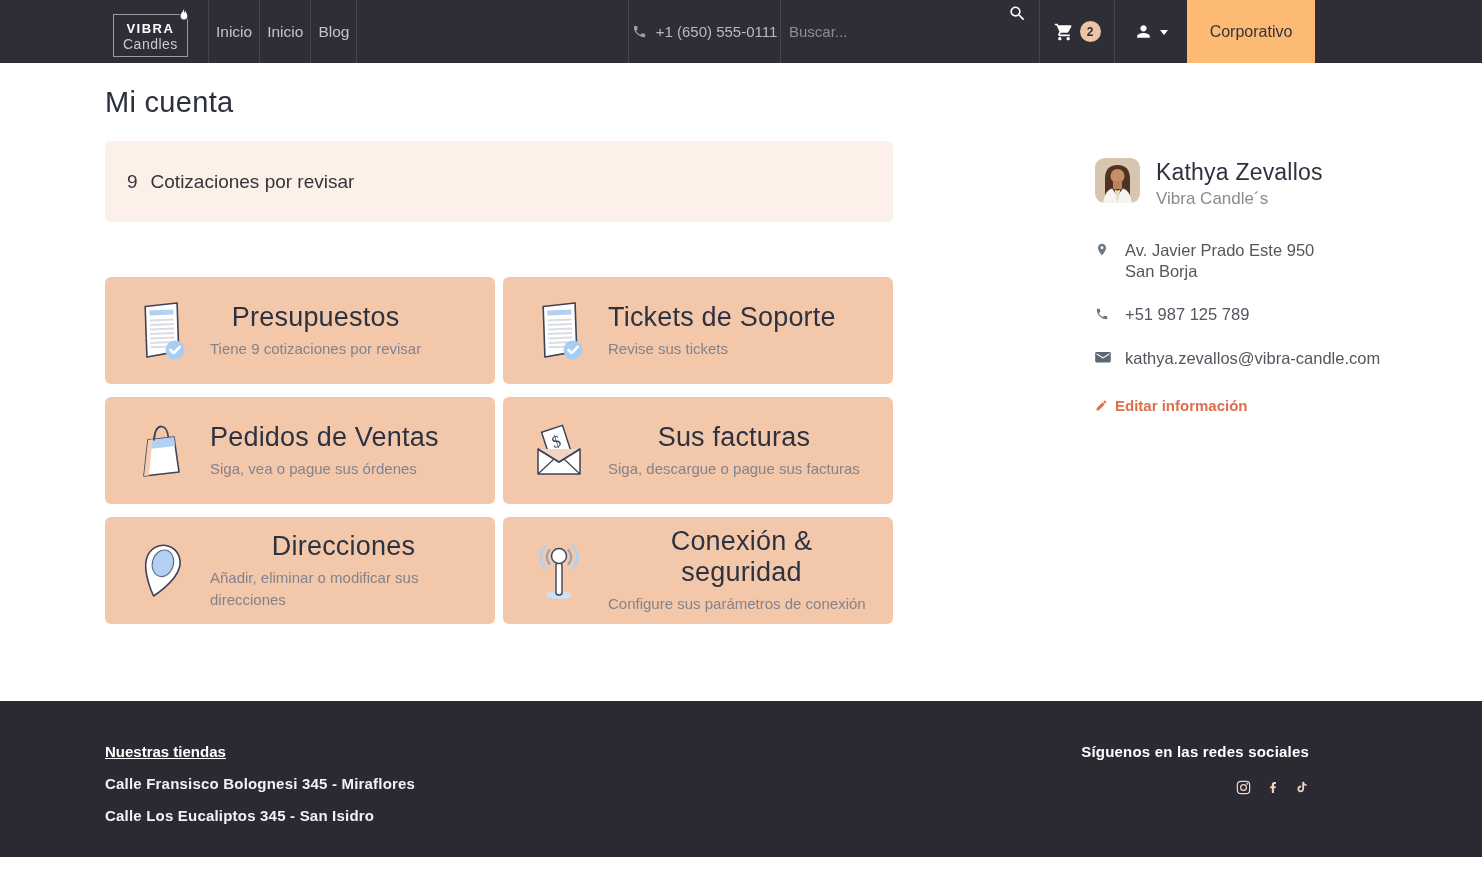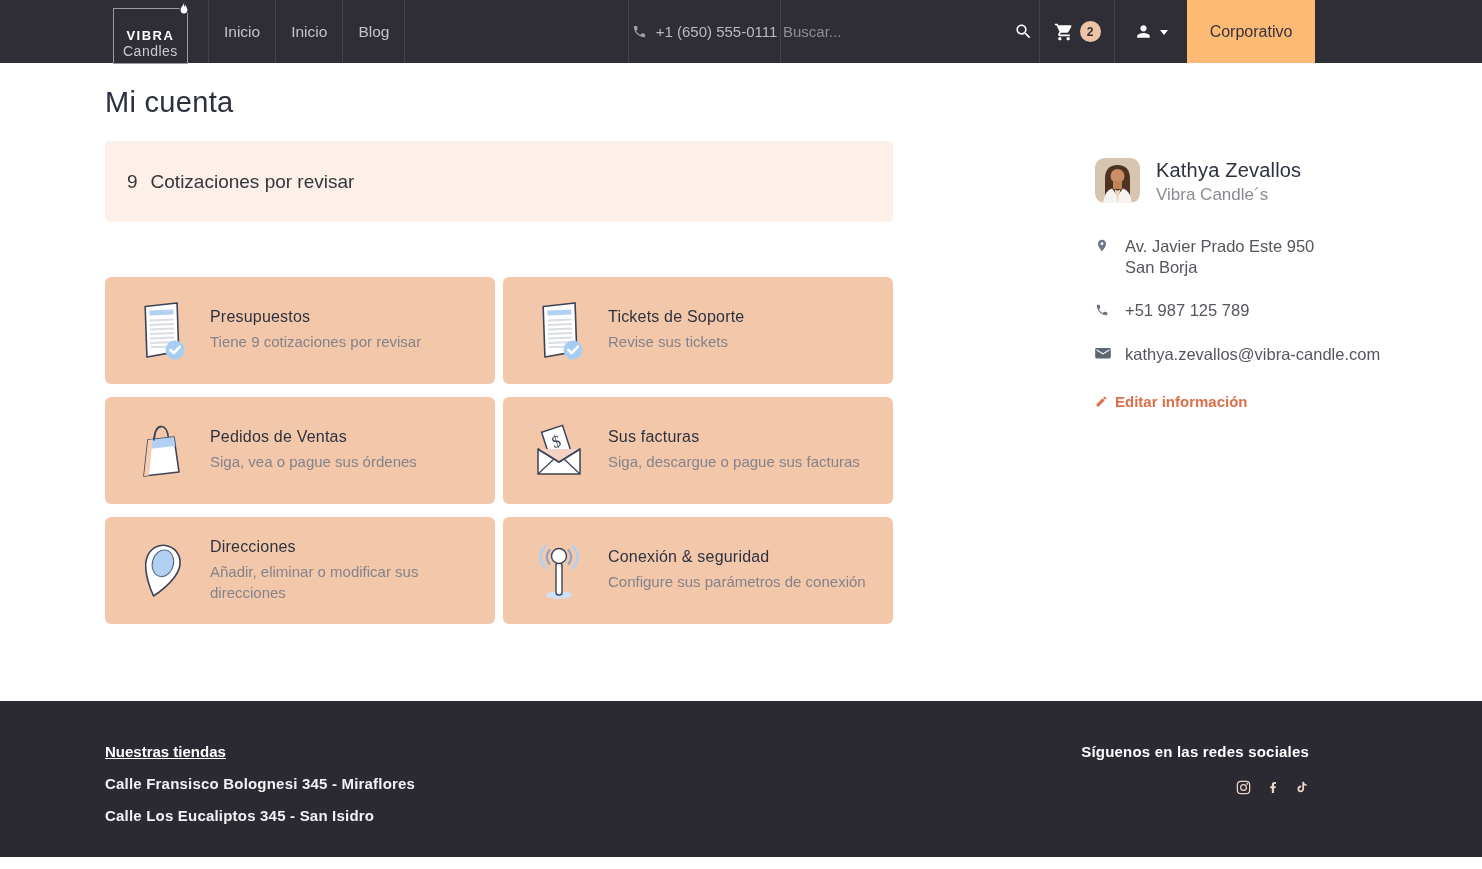--- a/index.html
+++ b/index.html
@@ -10,41 +10,41 @@
     -webkit-font-smoothing:antialiased;
   }
 
   
   .navbar{
     position:absolute; top:0; left:0; width:1482px; height:63px;
     background:#2f2e37; display:flex; align-items:stretch; color:#bfbfc6;
   }
   .logo-wrap{ margin-left:113px; width:95px; display:flex; align-items:center; cursor:pointer; }
   .logo-box{
-    position:relative; border:1px solid #9b9aa2; padding:20px 9px 5px; text-align:center; margin-top:8px;
+    position:relative; border:1px solid #9b9aa2; padding:7px 9px 5px; text-align:center; margin-top:8px;
   }
   .logo-name{ font-size:13px; font-weight:bold; letter-spacing:1.5px; color:#ffffff; line-height:1; }
   .logo-sub{ font-size:14px; color:#c9c9cf; letter-spacing:.5px; margin-top:2px; line-height:1; }
   .logo-flame{ position:absolute; top:-9px; right:-5px; }
 
   .nav-item{
-    display:flex; align-items:center; padding:0 15px; font-size:15.5px;
+    display:flex; align-items:center; padding:0 7px; font-size:15.5px;
     border-left:1px solid #45444e; cursor:pointer; color:#c3c3c9;
   }
   .nav-item:last-of-type{ border-right:1px solid #45444e; }
   .nav-flex-spacer{ flex:1; }
 
   .phone-block{
     width:152px; flex:none; border-left:1px solid #45444e;
     display:flex; align-items:center; justify-content:center; gap:9px;
     font-size:15px; color:#b9b9c0; cursor:pointer;margin-left:32px;
   }
   .search-block{
     width:260px; flex:none; border-left:1px solid #45444e; border-right:1px solid #45444e;
-    display:flex; align-items:center; padding:0 2px;
+    display:flex; padding:0 8px;
   }
   .search-input{
     flex:1; min-width:0; background:transparent; border:none; outline:none;
     color:#d4d4d9; font-size:15px; font-family:"Liberation Sans",sans-serif;
   }
   .search-input::placeholder{ color:#8d8d95; }
   .search-btn{ background:none; border:none; cursor:pointer; color:#ffffff; display:flex; padding:4px; }
 
   .cart-block{
     width:75px; flex:none; border-right:1px solid #45444e;
@@ -82,29 +82,29 @@
   .cards{
     position:absolute; left:105px; top:277px; width:788px;
     display:grid; grid-template-columns:390px 390px; column-gap:8px; row-gap:13px;
   }
   .card{
     height:107px; background:#f3c8aa; border-radius:6px;
     display:flex; align-items:center; padding:0 18px 0 28px; cursor:pointer;
   }
   .card-icon{ width:56px; height:66px; flex:none; }
   .card-text{ margin-left:21px; }
-  .card-title{ font-size:16px; color:#2e3240; font-weight:500; margin-bottom:5px; letter-spacing:.2px; }
+  .card-title{ font-size:27px; color:#2e3240; font-weight:500; margin-bottom:5px; letter-spacing:.2px;text-align:center; }
   .card-sub{ font-size:15px; color:#84828b; line-height:1.42; max-width:290px; }
 
   
   .sidebar{ position:absolute; left:1095px; top:158px; width:330px; }
   .profile-head{ display:flex; align-items:flex-start; }
   .avatar{ width:45px; height:45px; border-radius:9px; overflow:hidden; flex:none; }
   .profile-names{ margin-left:16px; margin-top:1px; }
-  .profile-name{ font-size:20px; color:#2e3240; font-weight:500; letter-spacing:.2px; }
+  .profile-name{ font-size:23px; color:#2e3240; font-weight:500; letter-spacing:.2px; }
   .profile-company{ font-size:17px; color:#8a8a91; margin-top:3px; }
 
   .contact{ margin-top:31px; }
   .contact-item{ display:flex; margin-bottom:22px; font-size:16.5px; color:#55555e; line-height:1.28; }
   .contact-icon{ width:17px; flex:none; margin-right:13px; color:#6e7787; padding-top:1px; }
   .edit-link{
     margin-top:27px; display:flex; align-items:center; gap:7px;
     color:#dd6f4a; font-size:15px; font-weight:700; cursor:pointer;
   }
 

